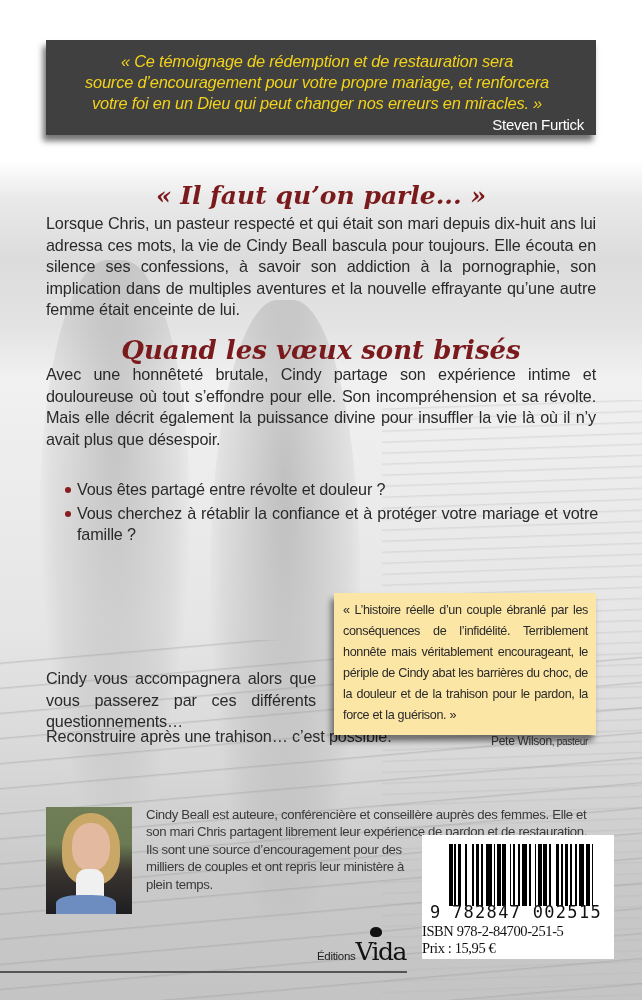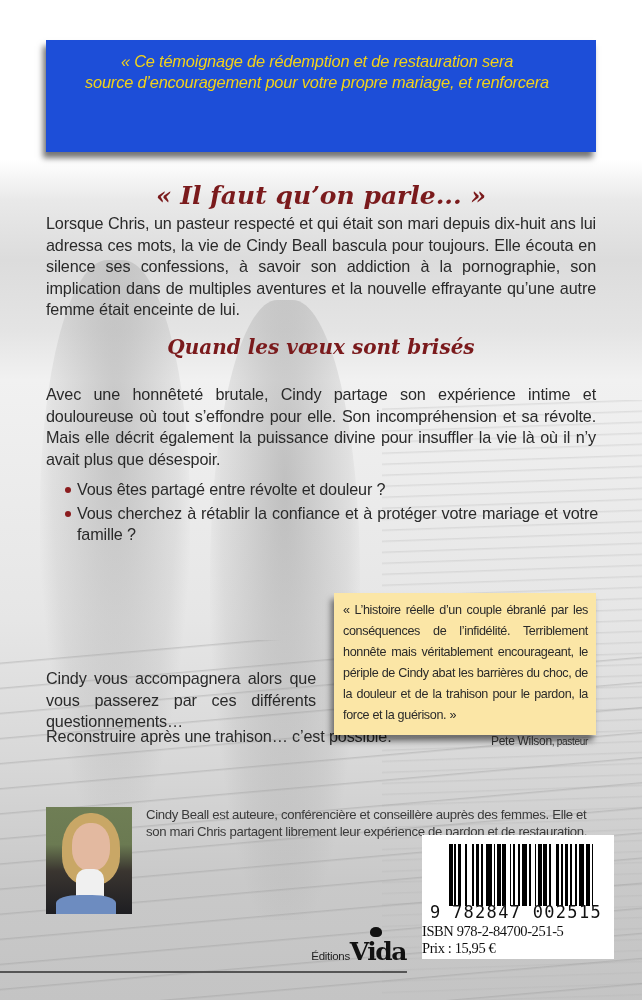--- a/index.html
+++ b/index.html
@@ -28,51 +28,51 @@
       position: absolute; left: 0; right: 0; top: 640px; bottom: 0;
       background: repeating-linear-gradient(175deg, rgba(255,255,255,0) 0px, rgba(255,255,255,0) 22px, rgba(150,150,150,0.35) 23px, rgba(255,255,255,0) 25px);
     }
     .bg .water {
       position: absolute; right: 0; top: 400px; width: 260px; height: 600px;
       background: repeating-linear-gradient(178deg, rgba(255,255,255,0) 0px, rgba(255,255,255,0) 8px, rgba(180,180,180,0.3) 9px, rgba(255,255,255,0) 11px);
     }
 
     
     .top-quote {
-      position: absolute; left: 46px; top: 40px; width: 550px; height: 112px;
-      background: #1d4ed8;
+      position: absolute; left: 46px; top: 40px; width: 550px; height: 95px;
+      background: #404040;
       box-shadow: -3px 6px 6px rgba(0,0,0,0.55);
       box-sizing: border-box; padding: 11px 10px 0 2px;
       text-align: center;
     }
     .top-quote .q-text {
       color: #f2d21a; font-style: italic; font-size: 16.4px; line-height: 21px;
       font-family: "Liberation Sans Narrow", "Liberation Sans", sans-serif;
       letter-spacing: -0.2px;
     }
     .top-quote .q-author {
       color: #ffffff; font-size: 15px; text-align: right; margin-top: 2px;
       padding-right: 2px; letter-spacing: -0.3px;
     }
 
     .heading {
       position: absolute; left: 0; width: 642px; text-align: center;
       color: #7a1a1c; font-family: "DejaVu Serif", "Liberation Serif", serif;
       font-weight: bold; font-style: italic;
     }
     .heading-1 { top: 181px; font-size: 25px; }
-    .heading-2 { top: 335px; font-size: 20px; }
+    .heading-2 { top: 335px; font-size: 26px; }
 
     .para {
       position: absolute; left: 46px; width: 550px;
       color: #2a2a2a; font-size: 16.2px; line-height: 21.6px;
       text-align: justify; letter-spacing: -0.15px;
     }
     .para-1 { top: 213px; }
-    .para-2 { top: 384px; }
+    .para-2 { top: 364px; }
 
     .bullets {
       position: absolute; left: 64px; top: 479px; width: 534px;
       margin: 0; padding: 0; list-style: none;
       color: #2a2a2a; font-size: 16.2px; line-height: 21.6px; letter-spacing: -0.15px;
     }
     .bullets li { position: relative; padding-left: 13px; margin-bottom: 2px; text-align: justify; }
     .bullets li .dot {
       position: absolute; left: 1px; top: 8px; width: 6px; height: 6px; border-radius: 50%;
       background: #8b1c1e;
@@ -149,21 +149,21 @@
 
     
     .publisher {
       position: absolute; left: 300px; top: 937px; width: 106px; height: 28px;
       text-align: right;
     }
     .publisher .pub-small {
       font-size: 11.5px; color: #222; vertical-align: baseline; letter-spacing: -0.3px;
     }
     .publisher .pub-big {
-      font-family: "DejaVu Serif", serif; font-weight: bold; font-size: 25px; color: #111; letter-spacing: -1.5px;
+      font-family: "DejaVu Serif", serif; font-weight: normal; font-size: 25px; color: #111; letter-spacing: -1.5px;
     }
     .publisher .bird {
       position: absolute; right: 24px; top: -10px; width: 12px; height: 10px;
       border-radius: 50% 50% 40% 40%; background: #111;
     }
     .publisher-rule {
       position: absolute; left: 0; top: 971px; width: 407px; height: 2px; background: #555;
     }
   </style>
 </head>
@@ -172,20 +172,22 @@
 <div class="bg">
   <div class="figure-left"></div>
   <div class="figure-right"></div>
   <div class="water"></div>
   <div class="dock"></div>
 </div>
 
 <div class="top-quote">
   <div class="q-text">« Ce témoignage de rédemption et de restauration sera</div>
   <div class="q-text">source d’encouragement pour votre propre mariage, et renforcera</div>
+  <div class="q-text">votre foi en un Dieu qui peut changer nos erreurs en miracles. »</div>
+  <div class="q-author">Steven Furtick</div>
 </div>
 
 <div class="heading heading-1">« Il faut qu’on parle... »</div>
 <div class="para para-1">Lorsque Chris, un pasteur respecté et qui était son mari depuis dix-huit ans lui adressa ces mots, la vie de Cindy Beall bascula pour toujours. Elle écouta en silence ses confessions, à savoir son addiction à la pornographie, son implication dans de multiples aventures et la nouvelle effrayante qu’une autre femme était enceinte de lui.</div>
 
 <div class="heading heading-2">Quand les vœux sont brisés</div>
 <div class="para para-2">Avec une honnêteté brutale, Cindy partage son expérience intime et douloureuse où tout s’effondre pour elle. Son incompréhension et sa révolte. Mais elle décrit également la puissance divine pour insuffler la vie là où il n’y avait plus que désespoir.</div>
 
 <ul class="bullets">
   <li><span class="dot"></span><span>Vous êtes partagé entre révolte et douleur ?</span></li>
@@ -202,20 +204,21 @@
 
 <div class="author-photo">
   <div class="hair"></div>
   <div class="face"></div>
   <div class="shirt"></div>
   <div class="jeans"></div>
 </div>
 
 <div class="author-bio">
   <span>Cindy Beall est auteure, conférencière et conseillère auprès des femmes. Elle et son mari Chris partagent librement leur expérience de pardon et de restauration.</span>
+  <span class="bio-rest">Ils sont une source d’encouragement pour des milliers de couples et ont repris leur ministère à plein temps.</span>
 </div>
 
 <div class="barcode-box">
   <div class="barcode-bars" id="bars">
       <span style="width: 3.56627px;"></span>
       <span style="width: 1.78313px; background: transparent;"></span>
       <span style="width: 1.78313px;"></span>
       <span style="width: 1.78313px; background: transparent;"></span>
       <span style="width: 3.56627px;"></span>
       <span style="width: 3.56627px; background: transparent;"></span>

